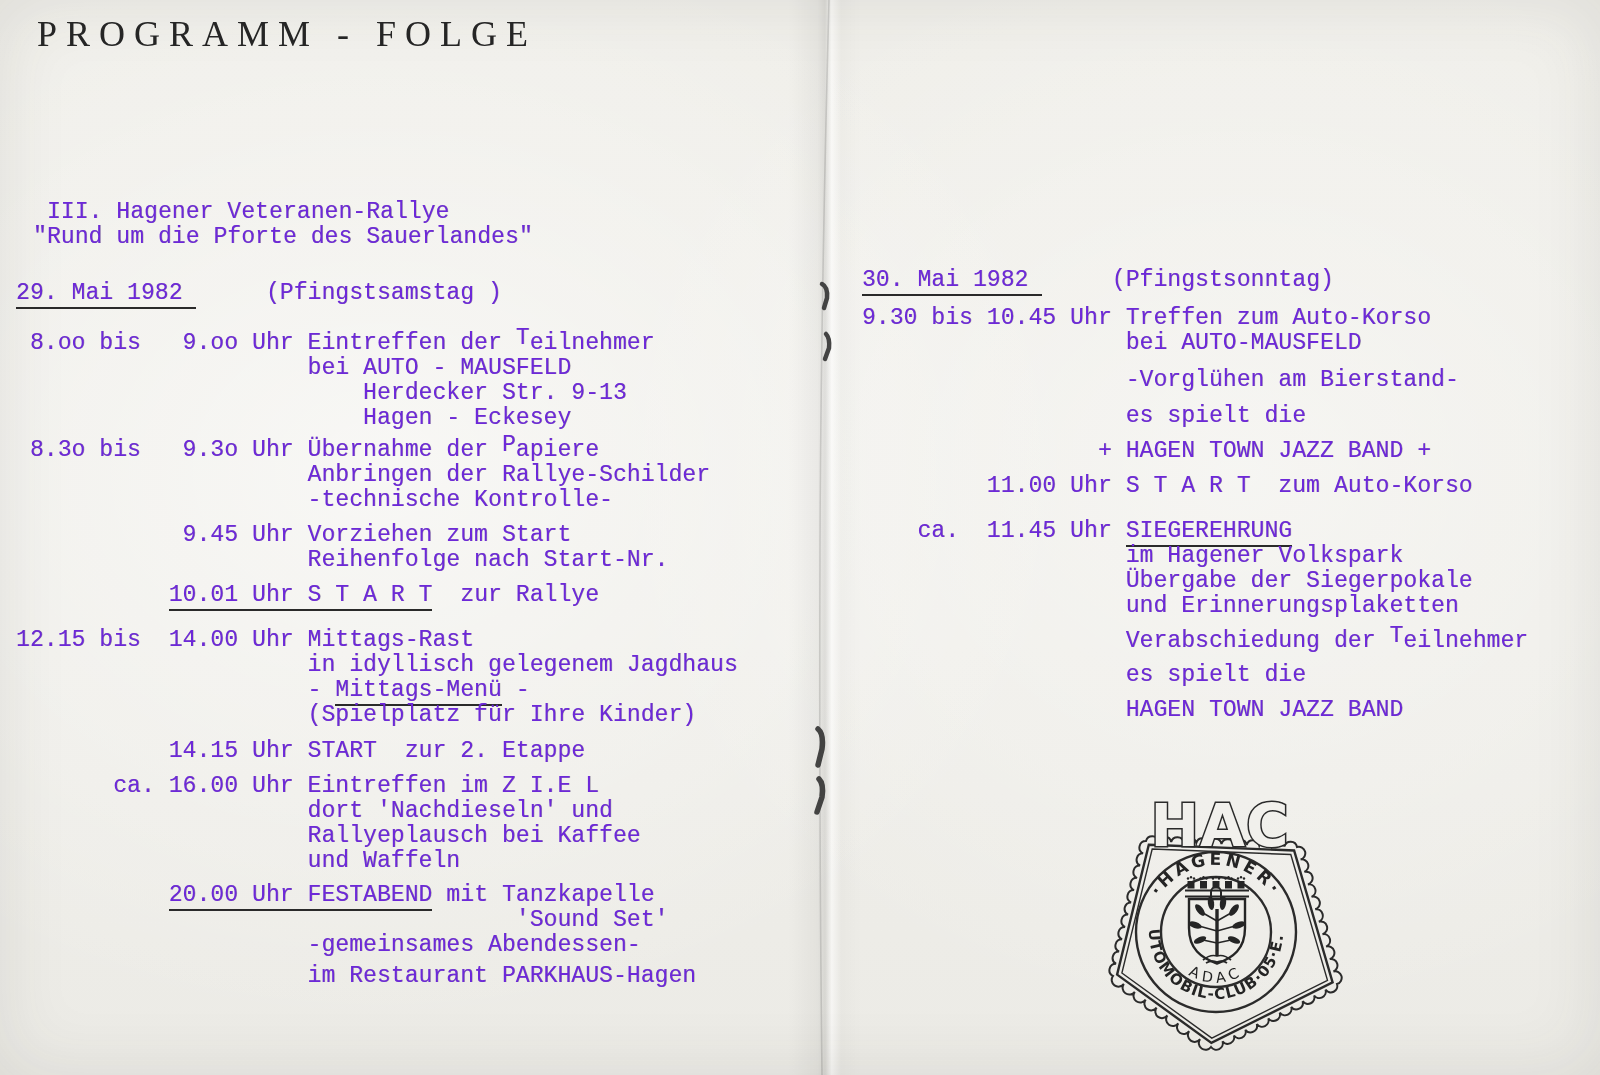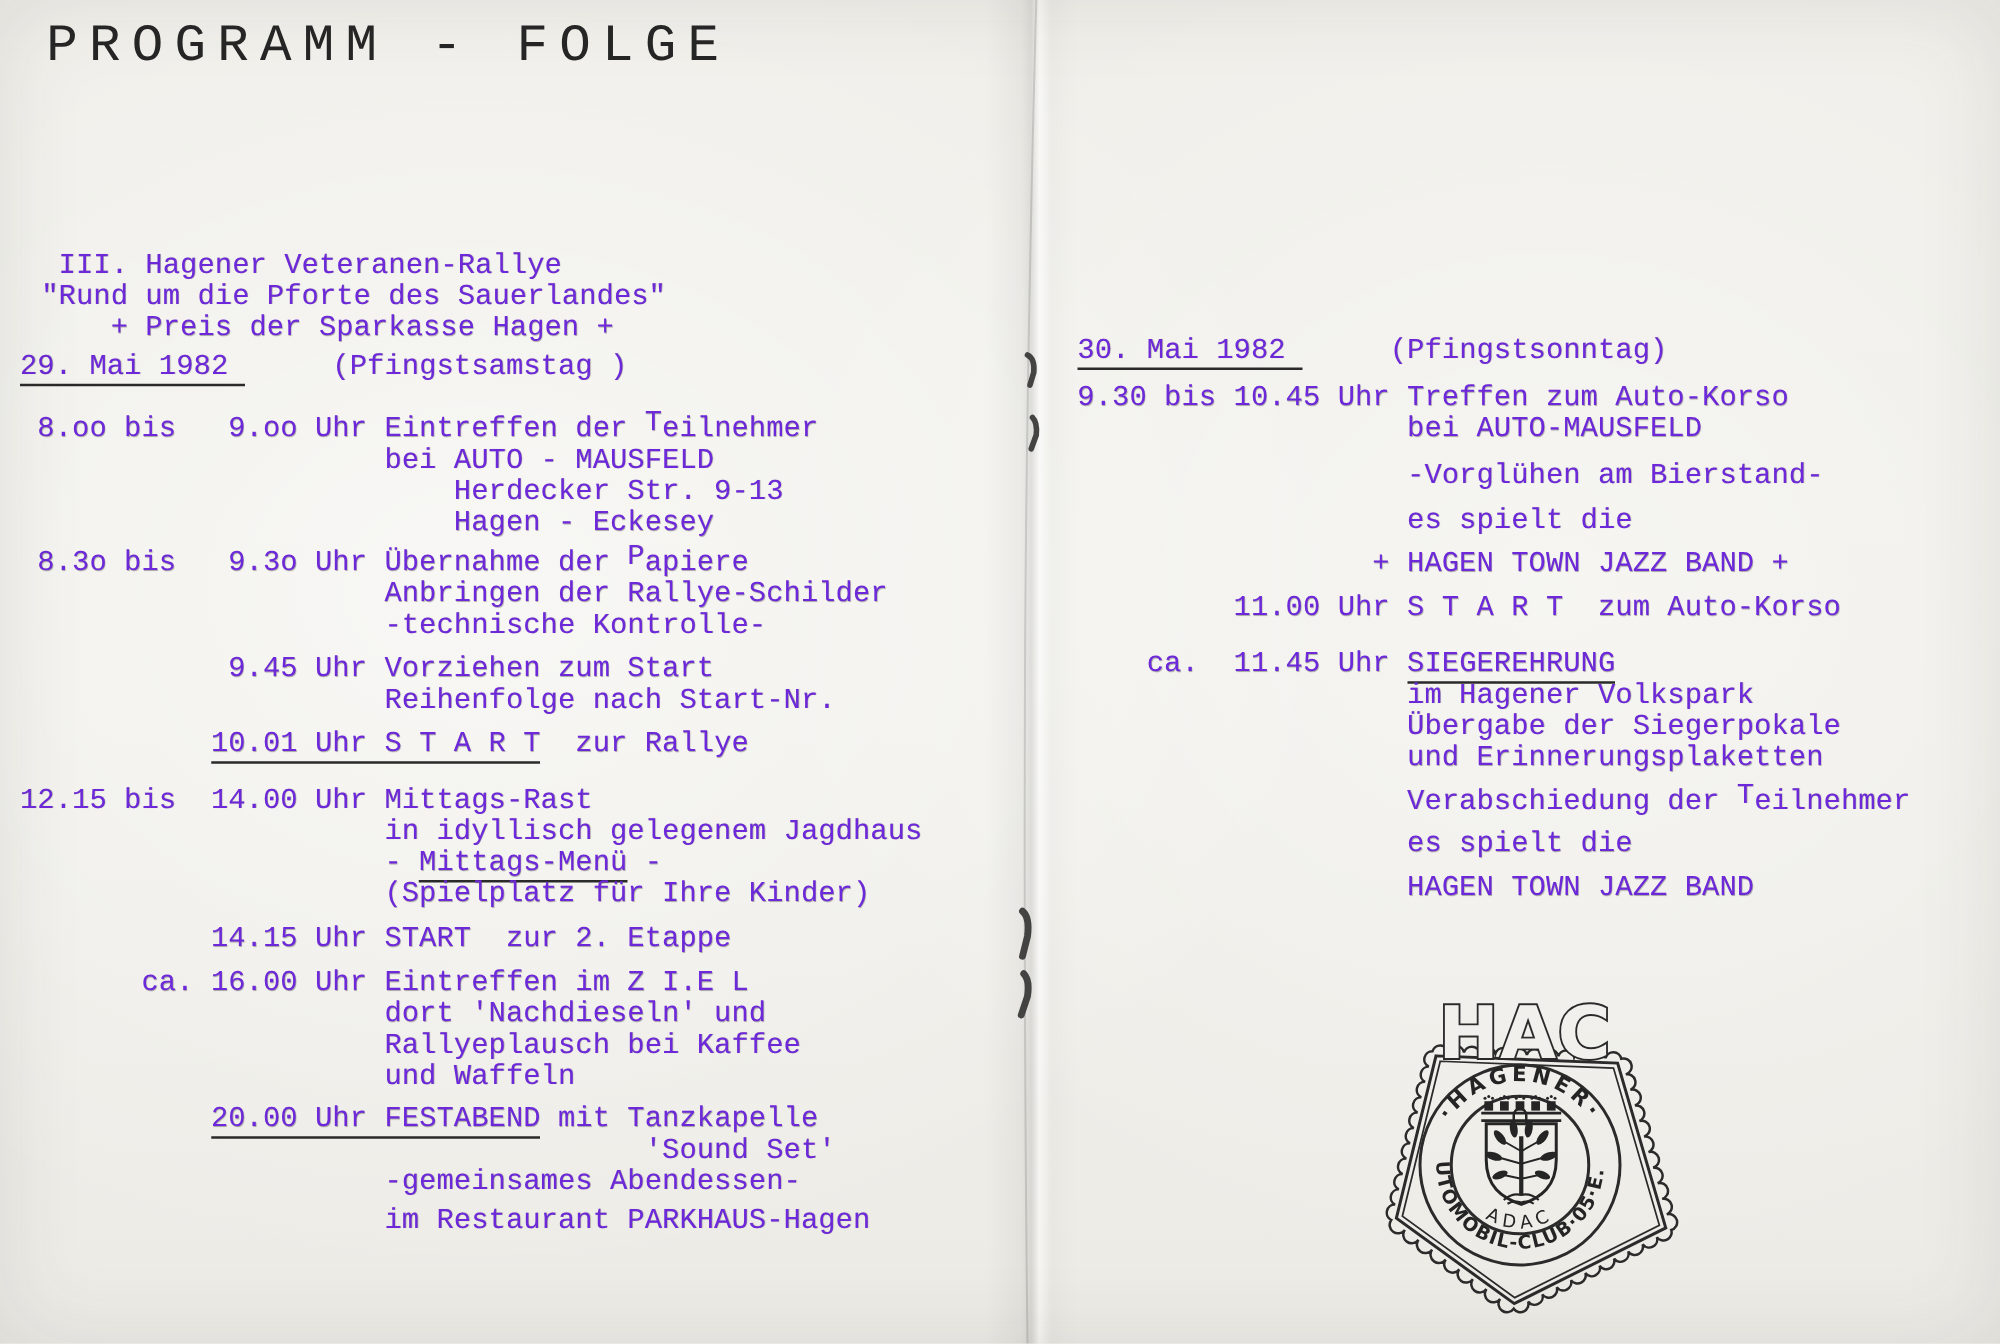--- a/index.html
+++ b/index.html
@@ -6,22 +6,22 @@
   body{
     width:1600px;height:1075px;position:relative;overflow:hidden;
     background:
       radial-gradient(ellipse 1000px 780px at 380px 470px, rgba(255,255,255,0.55), rgba(255,255,255,0) 72%),
       radial-gradient(ellipse 900px 780px at 1240px 470px, rgba(255,255,255,0.42), rgba(255,255,255,0) 72%),
       linear-gradient(180deg,#f0efea 0%,#efeee9 60%,#ecebe6 100%);
     font-family:"Liberation Sans", sans-serif;
   }
   .doc-title{
     position:absolute;left:37px;top:13px;
-    font-family:Liberation Mono, monospace;
-    font-size:42px;font-weight:400;letter-spacing:9px;
+    font-family:Liberation Serif, serif;
+    font-size:36px;font-weight:400;letter-spacing:9px;
     color:#262626;white-space:pre;
   }
   .mono{
     position:absolute;
     font-family:Liberation Mono, monospace;
     font-size:23px;line-height:25px;letter-spacing:0.08px;
     white-space:pre;color:#6d28d9;
     text-shadow:0.5px 0.4px 0.6px rgba(30,30,30,0.35);
   }
   .line{height:25px;}
@@ -41,21 +41,21 @@
   .hac-text{
     font-family:"DejaVu Sans", sans-serif;font-weight:bold;font-size:58px;
     fill:#f1f0ec;stroke:#2a2a2a;stroke-width:3;paint-order:stroke;letter-spacing:1px;
   }
 </style>
 </head>
 <body>
 
 <div class="doc-title">PROGRAMM - FOLGE</div>
 
-<div class="mono" id="left-heading"><div class="block" style="margin-top: 0px;"><div class="line"><span> III. Hagener Veteranen-Rallye</span></div><div class="line"><span>"Rund um die Pforte des Sauerlandes"</span></div><div class="line"><span>    + Preis der Sparkasse Hagen +</span></div></div></div>
+<div class="mono" id="left-heading"><div class="block" style="margin-top: 0px;"><div class="line"><span> III. Hagener Veteranen-Rallye</span></div><div class="line"><span>"Rund um die Pforte des Sauerlandes"</span></div></div></div>
 <div class="mono" id="left-body"><div class="block" style="margin-top: 0px;"><div class="line"><span class="u">29. Mai 1982 </span><span>     (Pfingstsamstag )</span></div></div><div class="block" style="margin-top: 25px;"><div class="line"><span> 8.oo bis   9.oo Uhr Eintreffen der </span><span class="sup">T</span><span>eilnehmer</span></div><div class="line"><span>                     bei AUTO - MAUSFELD</span></div><div class="line"><span>                         Herdecker Str. 9-13</span></div><div class="line"><span>                         Hagen - Eckesey</span></div></div><div class="block" style="margin-top: 7px;"><div class="line"><span> 8.3o bis   9.3o Uhr Übernahme der </span><span class="sup">P</span><span>apiere</span></div><div class="line"><span>                     Anbringen der Rallye-Schilder</span></div><div class="line"><span>                     -technische Kontrolle-</span></div></div><div class="block" style="margin-top: 10px;"><div class="line"><span>            9.45 Uhr Vorziehen zum Start</span></div><div class="line"><span>                     Reihenfolge nach Start-Nr.</span></div></div><div class="block" style="margin-top: 10px;"><div class="line"><span>           </span><span class="u">10.01 Uhr S T A R T</span><span>  zur Rallye</span></div></div><div class="block" style="margin-top: 20px;"><div class="line"><span>12.15 bis  14.00 Uhr Mittags-Rast</span></div><div class="line"><span>                     in idyllisch gelegenem Jagdhaus</span></div><div class="line"><span>                     - </span><span class="u">Mittags-Menü</span><span> -</span></div><div class="line"><span>                     (Spielplatz für Ihre Kinder)</span></div></div><div class="block" style="margin-top: 11px;"><div class="line"><span>           14.15 Uhr START  zur 2. Etappe</span></div></div><div class="block" style="margin-top: 10px;"><div class="line"><span>       ca. 16.00 Uhr Eintreffen im Z I.E L</span></div><div class="line"><span>                     dort 'Nachdieseln' und</span></div><div class="line"><span>                     Rallyeplausch bei Kaffee</span></div><div class="line"><span>                     und Waffeln</span></div></div><div class="block" style="margin-top: 9px;"><div class="line"><span>           </span><span class="u">20.00 Uhr FESTABEND</span><span> mit Tanzkapelle</span></div><div class="line"><span>                                    'Sound Set'</span></div><div class="line"><span>                     -gemeinsames Abendessen-</span></div></div><div class="block" style="margin-top: 6px;"><div class="line"><span>                     im Restaurant PARKHAUS-Hagen</span></div></div></div>
 <div class="mono" id="right-body"><div class="block" style="margin-top: 0px;"><div class="line"><span> </span><span class="u">30. Mai 1982 </span><span>     (Pfingstsonntag)</span></div></div><div class="block" style="margin-top: 13px;"><div class="line"><span> 9.30 bis 10.45 Uhr Treffen zum Auto-Korso</span></div><div class="line"><span>                    bei AUTO-MAUSFELD</span></div></div><div class="block" style="margin-top: 12px;"><div class="line"><span>                    -Vorglühen am Bierstand-</span></div></div><div class="block" style="margin-top: 11px;"><div class="line"><span>                    es spielt die</span></div></div><div class="block" style="margin-top: 10px;"><div class="line"><span>                  + HAGEN TOWN JAZZ BAND +</span></div></div><div class="block" style="margin-top: 10px;"><div class="line"><span>          11.00 Uhr S T A R T  zum Auto-Korso</span></div></div><div class="block" style="margin-top: 20px;"><div class="line"><span>     ca.  11.45 Uhr </span><span class="u">SIEGEREHRUNG</span></div><div class="line"><span>                    im Hagener Volkspark</span></div><div class="line"><span>                    Übergabe der Siegerpokale</span></div><div class="line"><span>                    und Erinnerungsplaketten</span></div></div><div class="block" style="margin-top: 10px;"><div class="line"><span>                    Verabschiedung der </span><span class="sup">T</span><span>eilnehmer</span></div></div><div class="block" style="margin-top: 9px;"><div class="line"><span>                    es spielt die</span></div></div><div class="block" style="margin-top: 10px;"><div class="line"><span>                    HAGEN TOWN JAZZ BAND</span></div></div></div>
 
 <div class="crease"></div>
 
 <svg style="position:absolute;left:1050px;top:765px;width:320px;height:310px" viewBox="1050 765 320 310" xmlns="http://www.w3.org/2000/svg">
   <g fill="none" stroke="#2b2b2b">
     <path id="scallop-border" stroke-width="2" d="M1146,841A6.5,6.5 0 0 1 1158.6,841.5A6.5,6.5 0 0 1 1171.2,842.0A6.5,6.5 0 0 1 1183.8,842.5A6.5,6.5 0 0 1 1196.3,843.0A6.5,6.5 0 0 1 1208.9,843.5A6.5,6.5 0 0 1 1221.5,844.0A6.5,6.5 0 0 1 1234.1,844.5A6.5,6.5 0 0 1 1246.7,845.0A6.5,6.5 0 0 1 1259.3,845.5A6.5,6.5 0 0 1 1271.8,846.0A6.5,6.5 0 0 1 1284.4,846.5A6.5,6.5 0 0 1 1297.0,847.0A6.5,6.5 0 0 1 1300.6,859.5A6.5,6.5 0 0 1 1304.3,871.9A6.5,6.5 0 0 1 1307.9,884.4A6.5,6.5 0 0 1 1311.5,896.8A6.5,6.5 0 0 1 1315.2,909.3A6.5,6.5 0 0 1 1318.8,921.7A6.5,6.5 0 0 1 1322.5,934.2A6.5,6.5 0 0 1 1326.1,946.6A6.5,6.5 0 0 1 1329.7,959.1A6.5,6.5 0 0 1 1333.4,971.5A6.5,6.5 0 0 1 1337.0,984.0A6.5,6.5 0 0 1 1325.5,989.7A6.5,6.5 0 0 1 1314.1,995.5A6.5,6.5 0 0 1 1302.6,1001.2A6.5,6.5 0 0 1 1291.2,1006.9A6.5,6.5 0 0 1 1279.7,1012.6A6.5,6.5 0 0 1 1268.3,1018.4A6.5,6.5 0 0 1 1256.8,1024.1A6.5,6.5 0 0 1 1245.4,1029.8A6.5,6.5 0 0 1 1233.9,1035.5A6.5,6.5 0 0 1 1222.5,1041.3A6.5,6.5 0 0 1 1211.0,1047.0A6.5,6.5 0 0 1 1200.1,1039.1A6.5,6.5 0 0 1 1189.2,1031.2A6.5,6.5 0 0 1 1178.3,1023.3A6.5,6.5 0 0 1 1167.4,1015.4A6.5,6.5 0 0 1 1156.6,1007.6A6.5,6.5 0 0 1 1145.7,999.7A6.5,6.5 0 0 1 1134.8,991.8A6.5,6.5 0 0 1 1123.9,983.9A6.5,6.5 0 0 1 1113.0,976.0A6.5,6.5 0 0 1 1116.0,963.7A6.5,6.5 0 0 1 1119.0,951.5A6.5,6.5 0 0 1 1122.0,939.2A6.5,6.5 0 0 1 1125.0,926.9A6.5,6.5 0 0 1 1128.0,914.6A6.5,6.5 0 0 1 1131.0,902.4A6.5,6.5 0 0 1 1134.0,890.1A6.5,6.5 0 0 1 1137.0,877.8A6.5,6.5 0 0 1 1140.0,865.5A6.5,6.5 0 0 1 1143.0,853.3A6.5,6.5 0 0 1 1146.0,841.0Z"></path>
     <path id="pentagon-outer" stroke-width="2.4" d="M1148.8,844.7L1294.1,850.5L1332.6,982.3L1211.4,1042.9L1117.1,974.6Z"></path>
     <path id="pentagon-inner" stroke-width="1.4" d="M1152.2,849.0L1290.8,854.5L1327.5,980.3L1211.8,1038.1L1121.9,973.0Z"></path>

